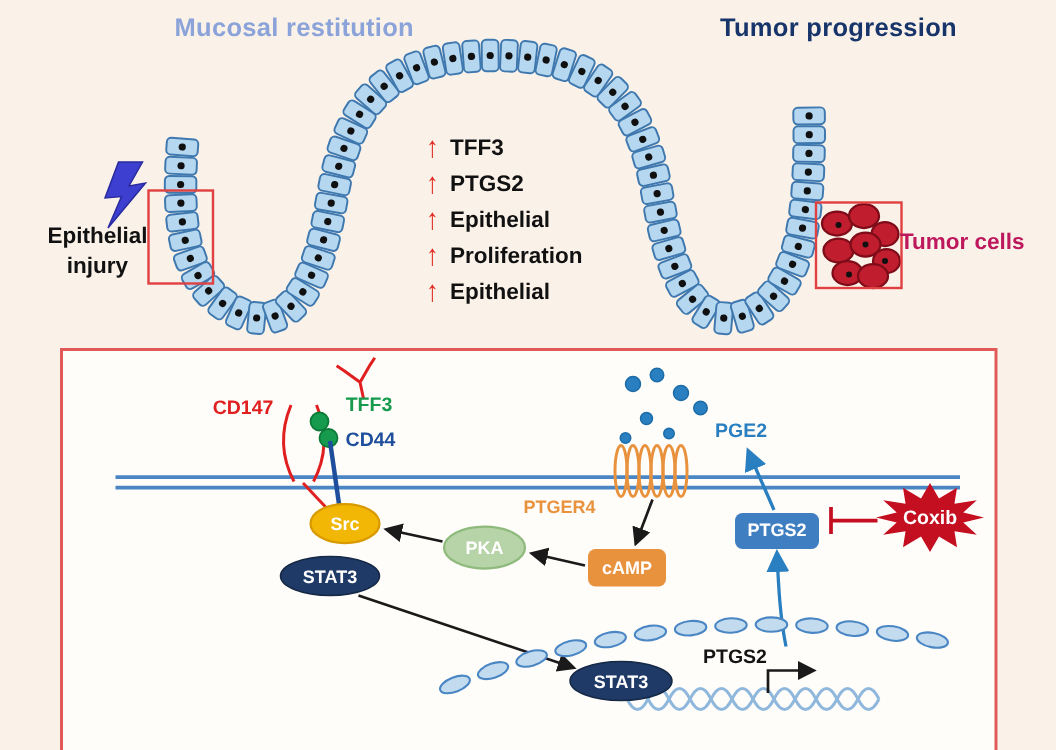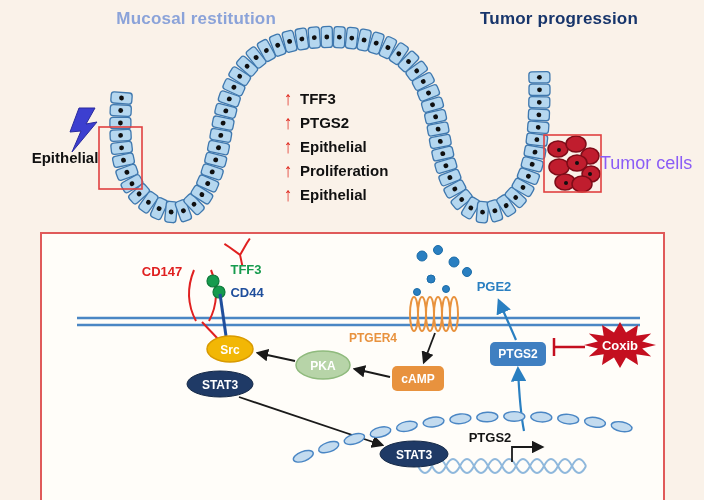--- a/index.html
+++ b/index.html
@@ -14,21 +14,21 @@
 
   .fig-title { font-weight:bold; font-size:17px; text-align:right; letter-spacing:.2px; }
   .title-left  { left:86px; top:9px; width:190px; color:var(--restitution-title,#8ba3d9); }
   .title-right { left:430px; top:9px; width:208px; color:var(--progression-title,#17356b); }
 
   .top-svg { left:0; top:0; }
 
   .injury-label { left:4px; top:148px; width:82px; text-align:center;
                   font-weight:bold; font-size:15px; line-height:20px; color:#111;margin-left:20px; }
   .tumor-label  { left:600px; top:153px; width:100px;
-                  font-weight:normal; font-size:18px; color:#8b5cf6; }
+                  font-weight:bold; font-size:15px; color:#be185d; }
 
   .upregulated-list { left:284px; top:86px; }
   .up-row { display:flex; align-items:center; height:24px; }
   .up-arrow { color:var(--upregulation-arrow,#e02b20); font-weight:bold; font-size:17px;
               width:16px; line-height:1; transform:scaleY(1.15); }
   .up-text { color:#111; font-weight:bold; font-size:15px; }
 
   .pathway-box { left:40px; top:232px; width:625px; height:324px;
                  border:2px solid var(--frame-red,#e05a5a); background:#fffdf9; }
 
@@ -365,20 +365,21 @@
     </g>
 
     <rect class="red-frame-rect" x="99" y="127" width="43" height="62"></rect>
     <rect class="red-frame-rect" x="544" y="135" width="57" height="57"></rect>
 
     <polygon class="bolt" points="79,108 95,108 86,124 97,122 72,152 81,131 70,132"></polygon>
   </svg>
 
   <div class="abs injury-label">
     <div>Epithelial</div>
+    <div>injury</div>
   </div>
   <div class="abs tumor-label">Tumor cells</div>
 
   <div class="abs upregulated-list">
     <div class="up-row">
       <span class="up-arrow">↑</span>
       <span class="up-text">TFF3</span>
     </div>
     <div class="up-row">
       <span class="up-arrow">↑</span>

